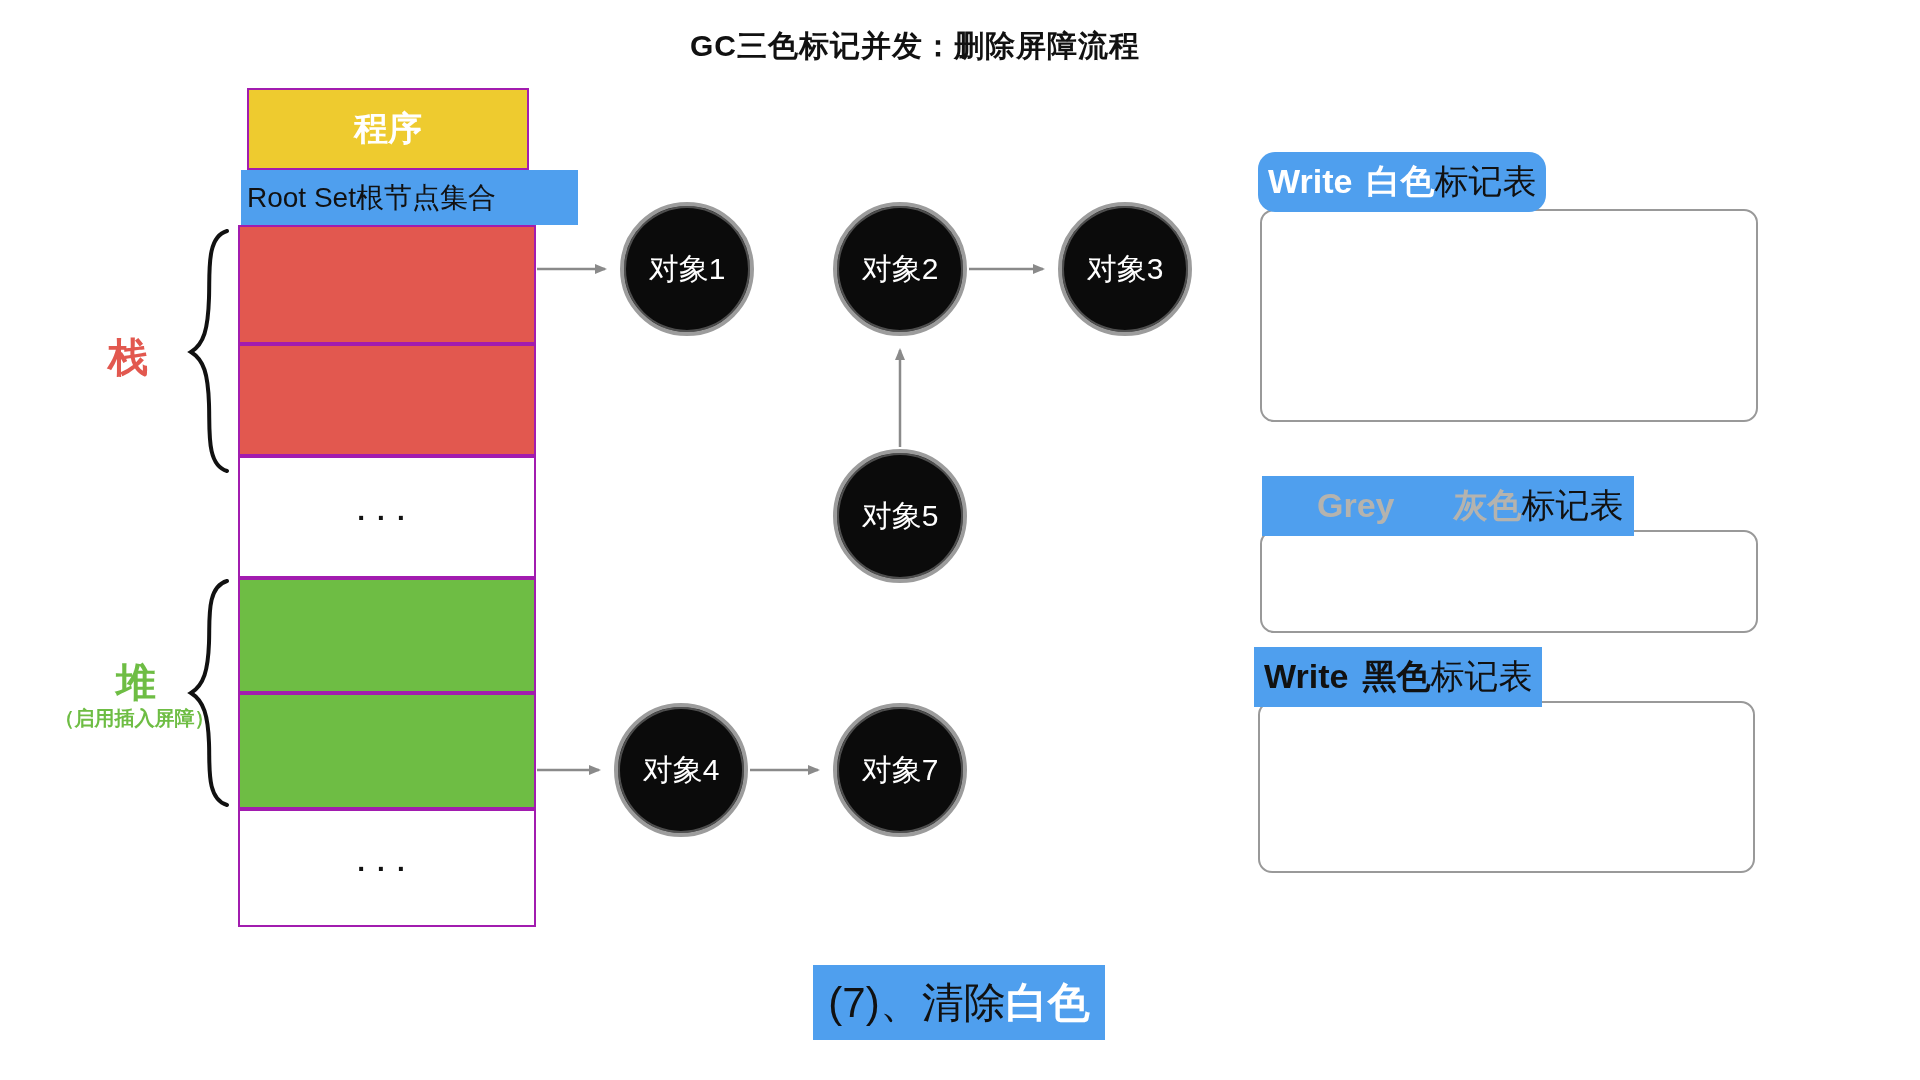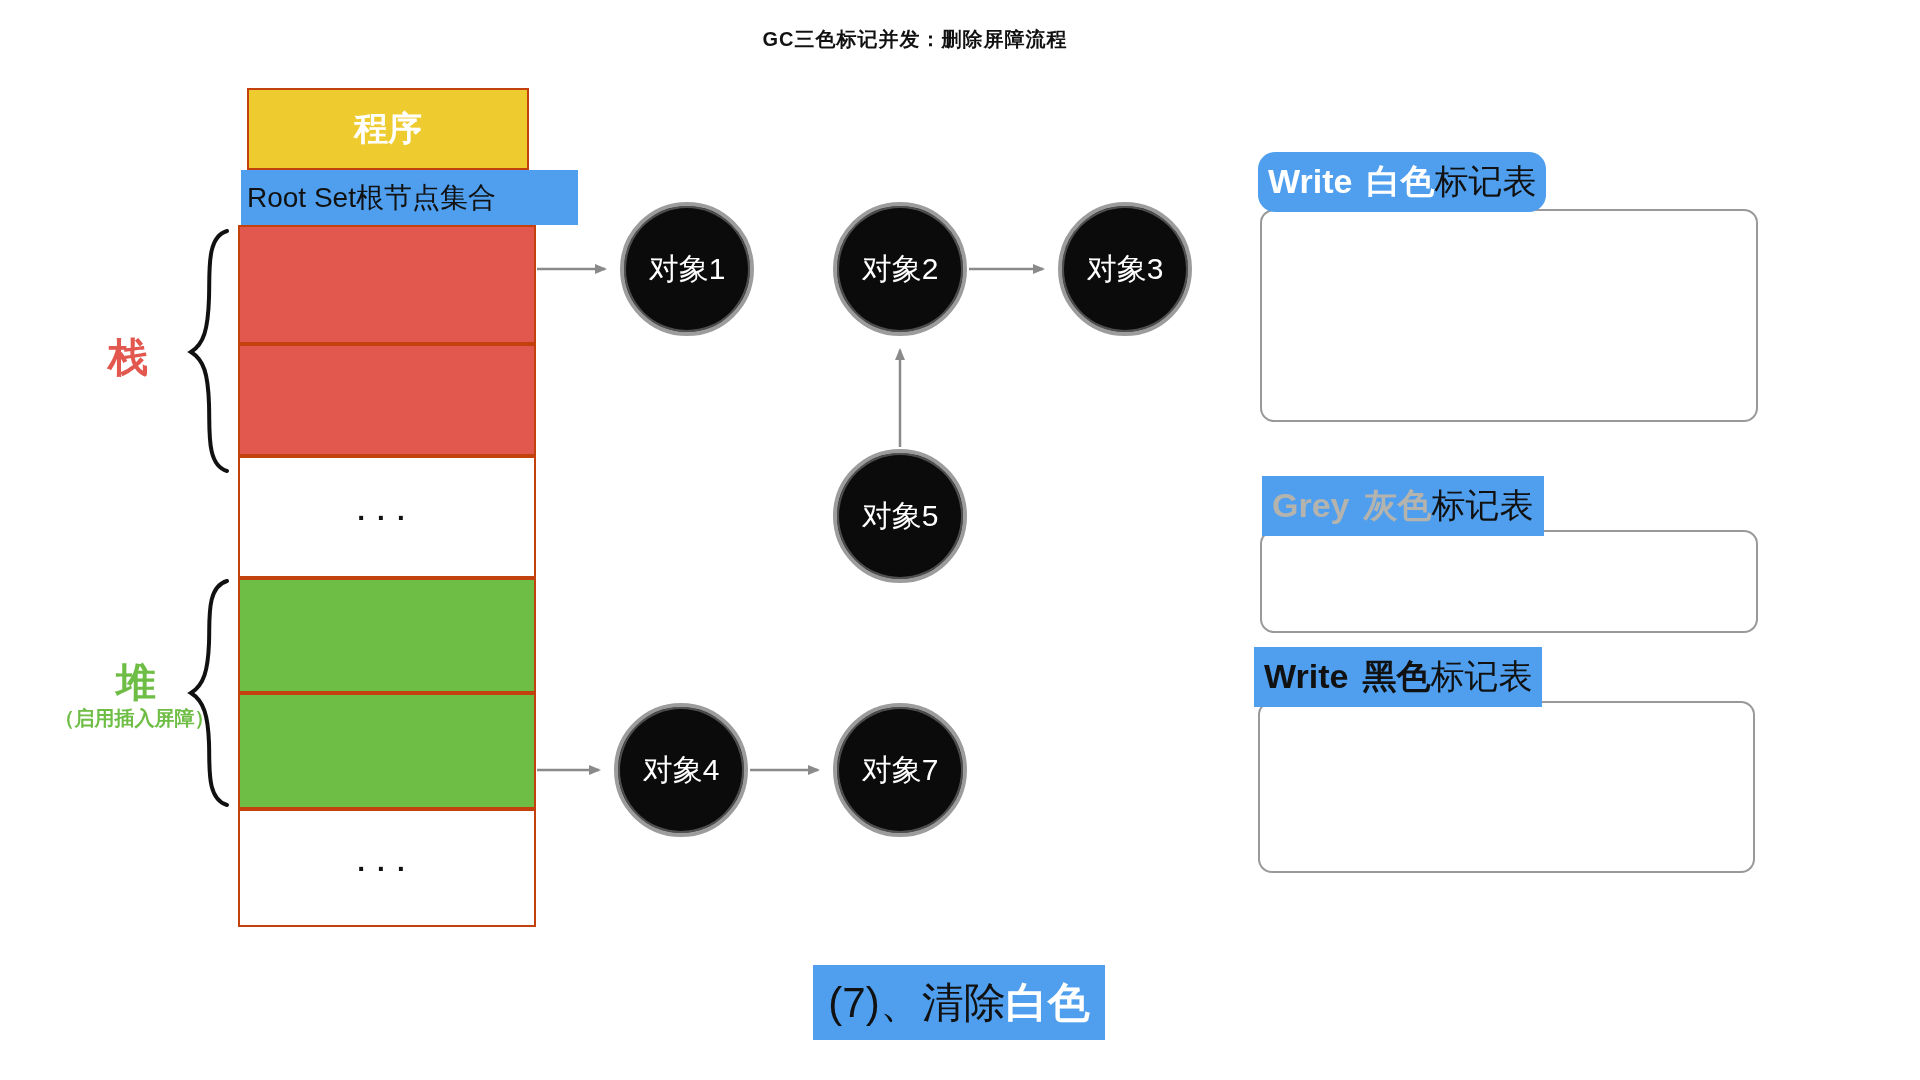--- a/index.html
+++ b/index.html
@@ -1,23 +1,23 @@
 <!DOCTYPE html>
 <html style="--highlight-blue: #4F9FEE; --stack-red: #E2584F; --heap-green: #6EBD44; --program-yellow: #EECB2F; --node-black: #0B0B0B; --grey-label: #B5B3AE; --border-grey: #8F8F8F; --arrow-grey: #8A8A8A;"><head>
 <meta charset="utf-8">
 <style>
   html,body{margin:0;padding:0;background:#fff;}
   body{font-family:"Liberation Sans","DejaVu Sans",sans-serif;}
   .stage{position:relative;width:1920px;height:1080px;background:#fff;overflow:hidden;}
 
   .title{position:absolute;left:0;top:26px;width:1830px;text-align:center;
-         font-size:20px;font-weight:bold;color:#111;letter-spacing:1px;}
+         font-size:30px;font-weight:bold;color:#111;letter-spacing:1px;}
 
   
-  .mbox{position:absolute;box-sizing:border-box;border:2px solid #c2410c;
+  .mbox{position:absolute;box-sizing:border-box;border:2px solid #a21caf;
         display:flex;align-items:center;justify-content:center;}
   .program{left:247px;top:88px;width:282px;height:82px;background:var(--program-yellow,#EECB2F);
            color:#fff;font-size:34px;font-weight:bold;}
   .rootset{left:241px;top:170px;width:337px;height:55px;background:var(--highlight-blue,#4F9FEE);
            border:none;color:#111;font-size:28px;justify-content:flex-start;padding-left:6px;}
   .red1{left:238px;top:225px;width:298px;height:119px;background:var(--stack-red,#E2584F);}
   .red2{left:238px;top:344px;width:298px;height:112px;background:var(--stack-red,#E2584F);}
   .white1{left:238px;top:456px;width:298px;height:122px;background:#fff;}
   .green1{left:238px;top:578px;width:298px;height:115px;background:var(--heap-green,#6EBD44);}
   .green2{left:238px;top:693px;width:298px;height:116px;background:var(--heap-green,#6EBD44);}
@@ -41,21 +41,21 @@
         display:flex;align-items:center;justify-content:center;
         color:#fff;font-size:30px;}
   .n1{left:620px;top:202px;} .n2{left:833px;top:202px;} .n3{left:1058px;top:202px;}
   .n5{left:833px;top:449px;} .n4{left:614px;top:703px;} .n7{left:833px;top:703px;}
 
   
   .tbl-label{position:absolute;z-index:4;background:var(--highlight-blue,#4F9FEE);
              font-size:34px;font-weight:bold;padding:7px 10px;white-space:nowrap;}
   .lbl-en{margin-right:14px;}
   .white-lbl .lbl-en,.white-lbl .lbl-cn{color:#fff;}
-  .grey-lbl .lbl-en,.grey-lbl .lbl-cn{color:var(--grey-label,#B5B3AE);}
+  .grey-lbl .lbl-en,.grey-lbl .lbl-cn{color:var(--grey-label,#B5B3AE);margin-left:45px;}
   .black-lbl .lbl-en,.black-lbl .lbl-cn{color:#111;}
   .lbl-suffix{color:#111;font-weight:normal;}
   .tbl-box{position:absolute;box-sizing:border-box;border:2px solid #999;border-radius:14px;background:#fff;z-index:2;}
   .white-box{left:1260px;top:209px;width:498px;height:213px;}
   .grey-box{left:1260px;top:530px;width:498px;height:103px;}
   .black-box{left:1258px;top:701px;width:497px;height:172px;}
   .white-lbl{left:1258px;top:152px;border-radius:17px;}
   .grey-lbl{left:1262px;top:476px;}
   .black-lbl{left:1254px;top:647px;}
 

